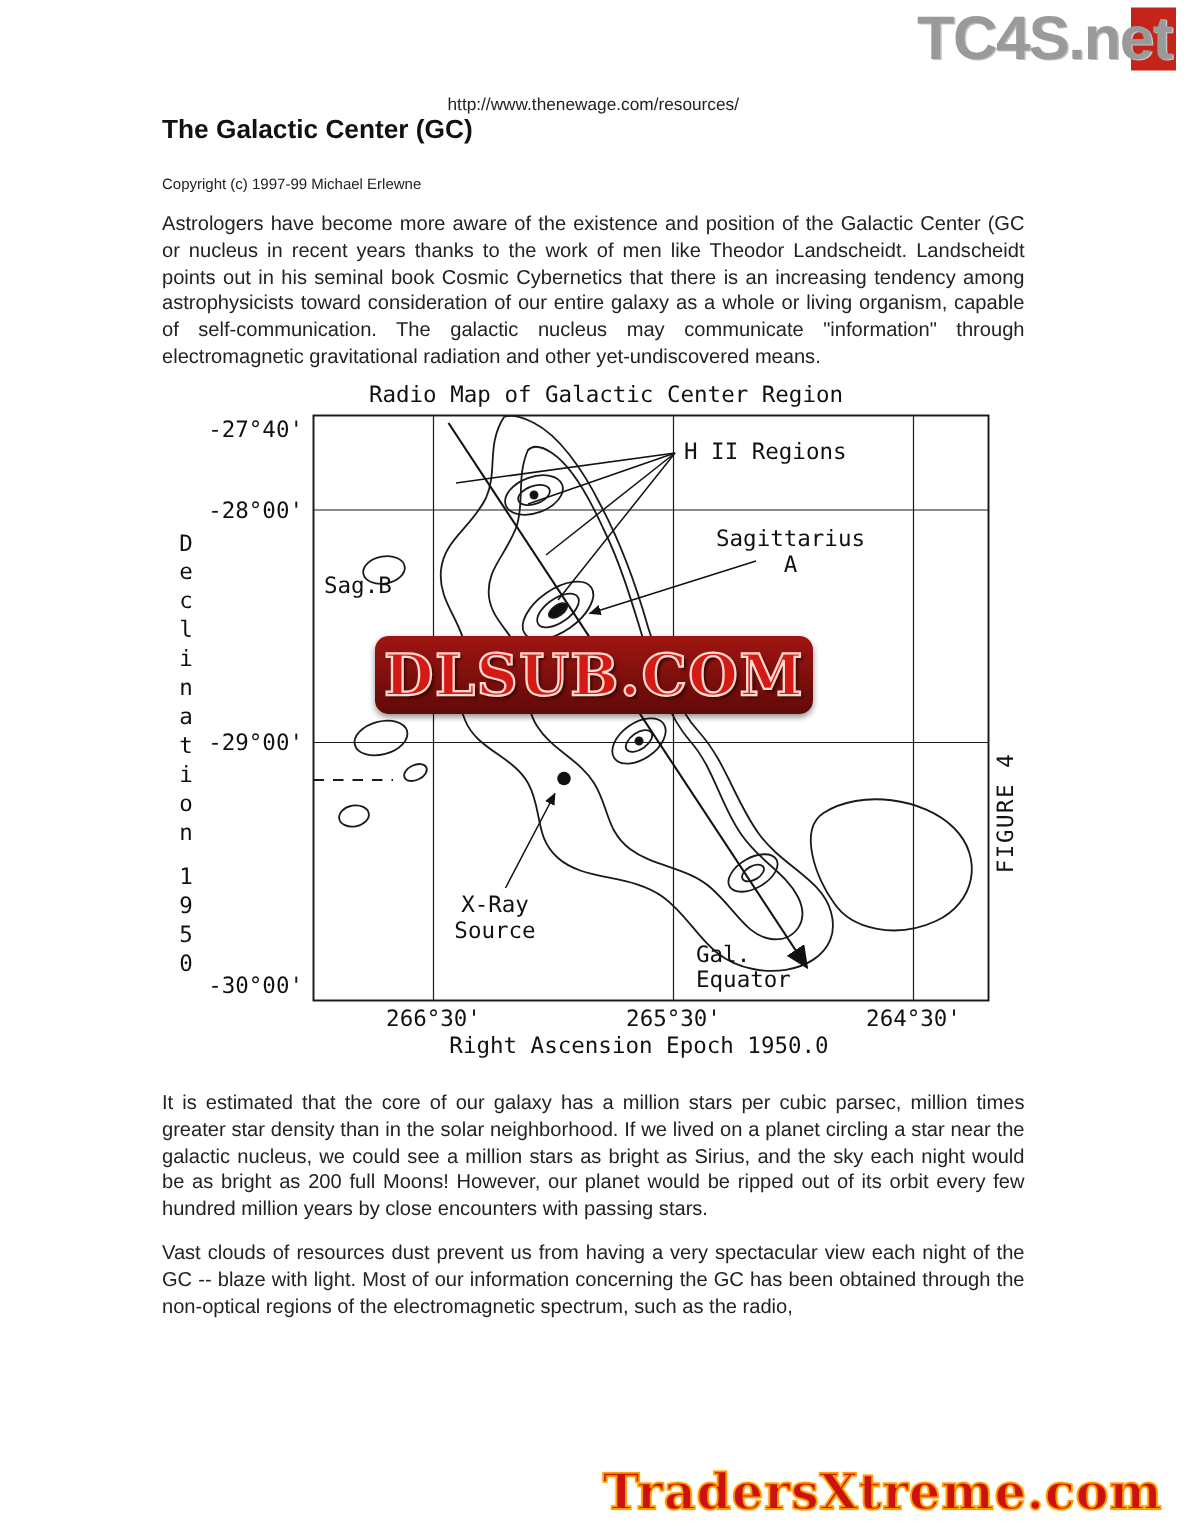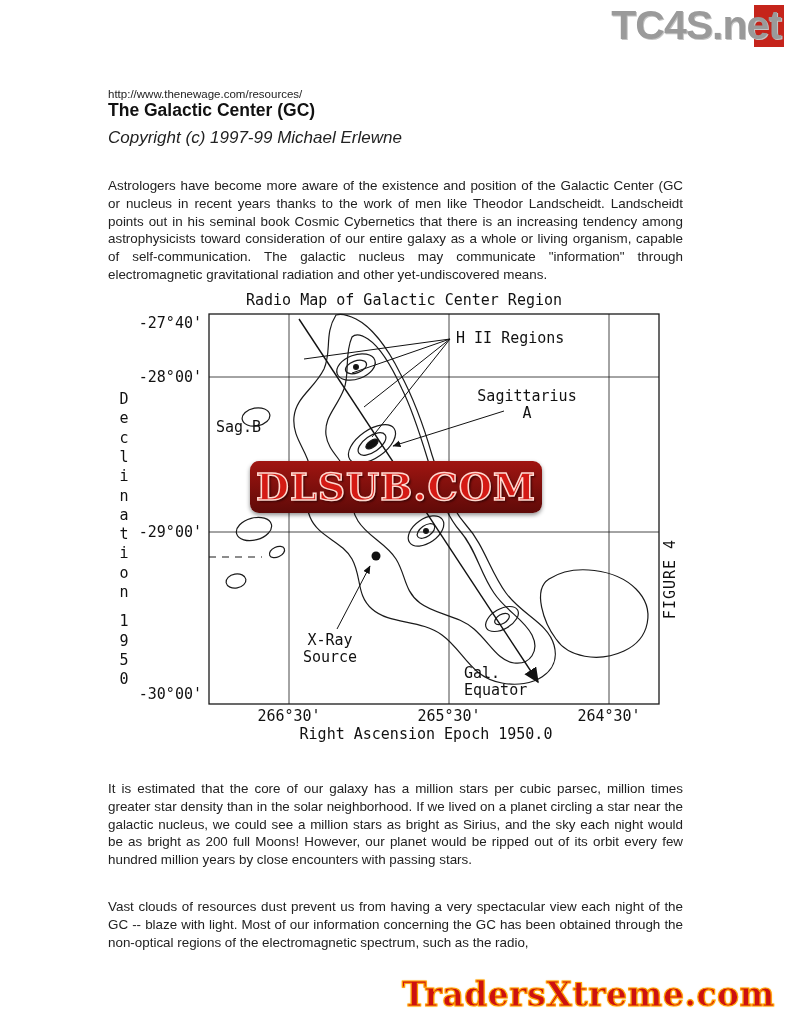--- a/index.html
+++ b/index.html
@@ -18,24 +18,24 @@
     width: 30px; height: 42px; background: #c5241b;
   }
   .logo-text {
     position: relative; z-index: 1;
     font-family: "Liberation Sans", sans-serif;
     font-weight: bold; font-size: 41px; letter-spacing: -1px;
     color: #9a9a9a; text-shadow: 1px 1px 0 #c4c4c4; margin-top: 10px;
   }
   
   .content { padding: 0 108px; }
-  .url-line { padding-top: 88px; font-size: 11.5px; color: #222; }
+  .url-line { padding-top: 64px; font-size: 11.5px; color: #222; text-align: center; }
   .page-title { font-size: 17.5px; font-weight: bold; color: #111; }
-  .copyright { margin-top: 7px; font-style: italic; font-size: 17px; }
-  p.body { margin-top: 29px; font-size: 13.4px; line-height: 1.33; text-align: justify; }
+  .copyright { margin-top: 21px; font-size: 10px; }
+  p.body { margin-top: 11px; font-size: 13.4px; line-height: 1.33; text-align: justify; }
   
   .figure-wrap { position: relative; width: 592px; margin: 5px 0 0 -4px; }
   .mono text {
     font-family: "DejaVu Sans Mono", monospace;
     fill: #111; font-size: 15px;
   }
   .t-title { font-size: 16.5px; }
   .t-xlabel { font-size: 16px; }
   .t-small { font-size: 14px; }
   .t-fig { font-size: 13px; letter-spacing: 1px; }

